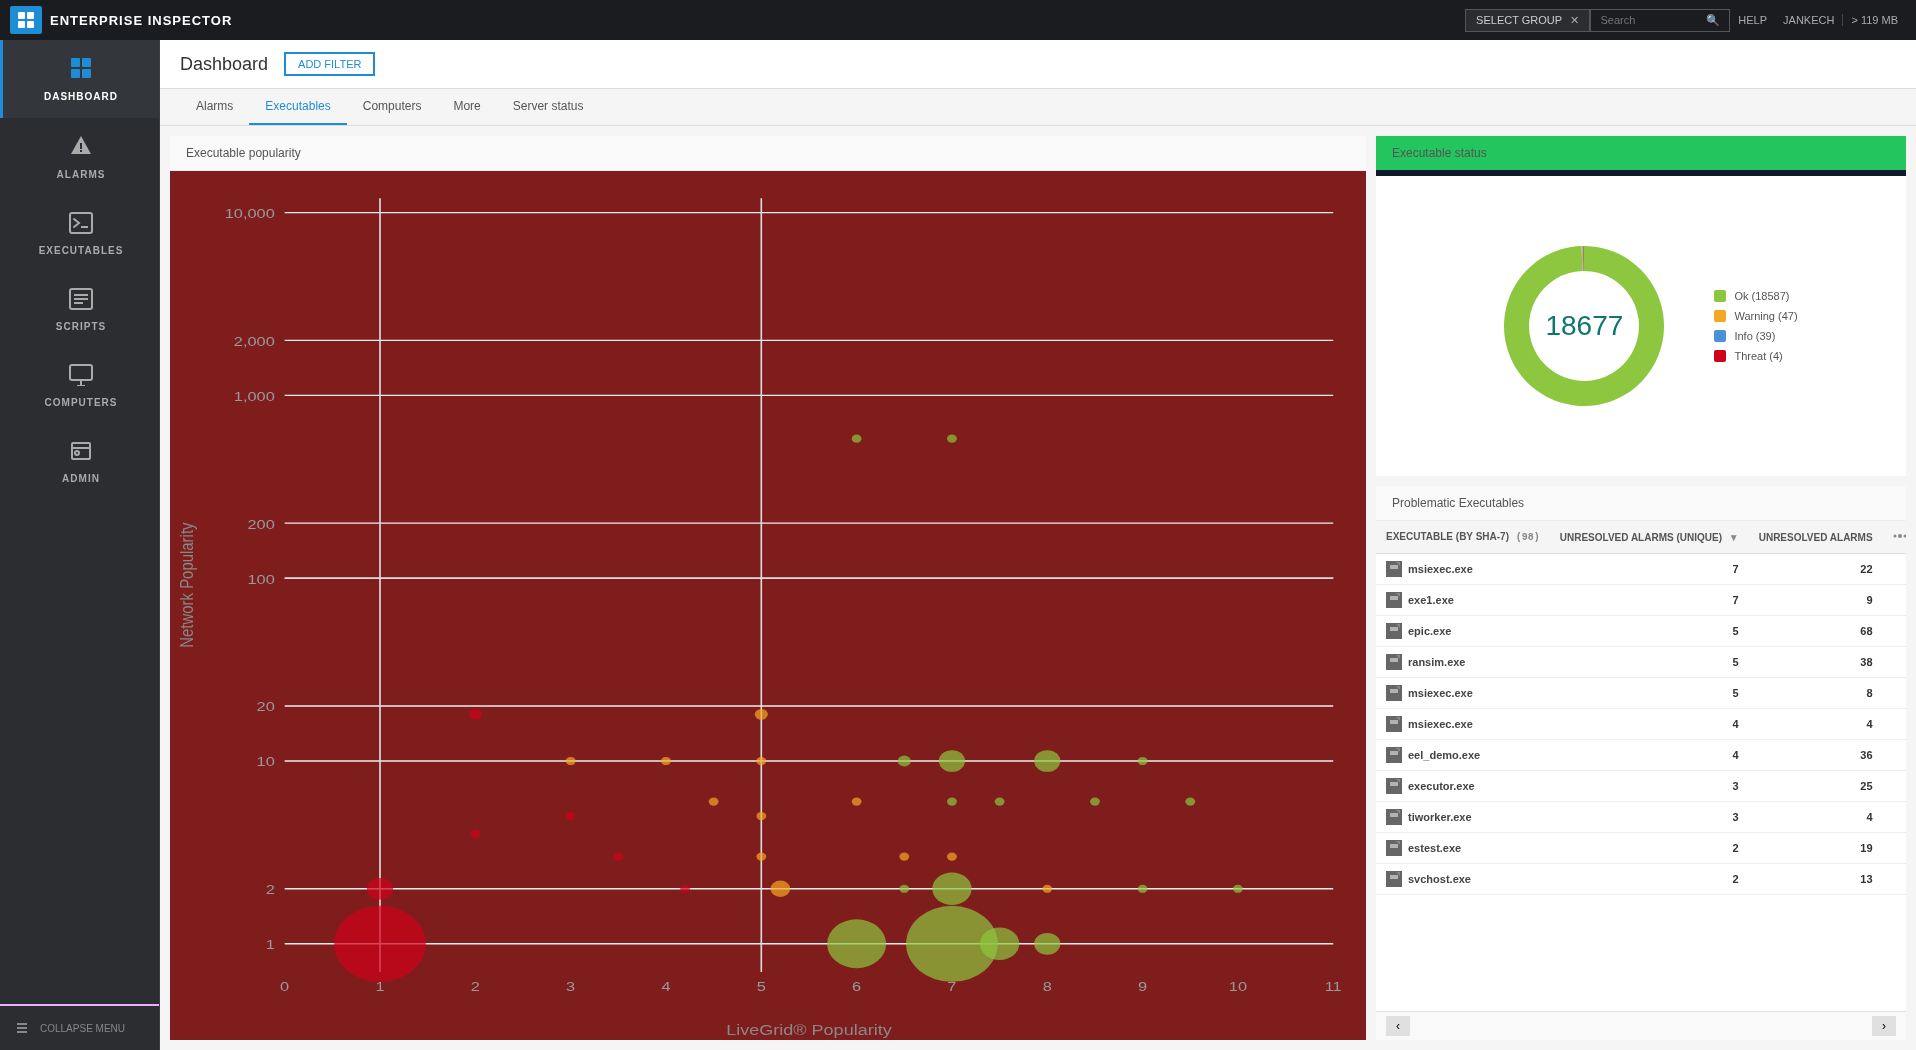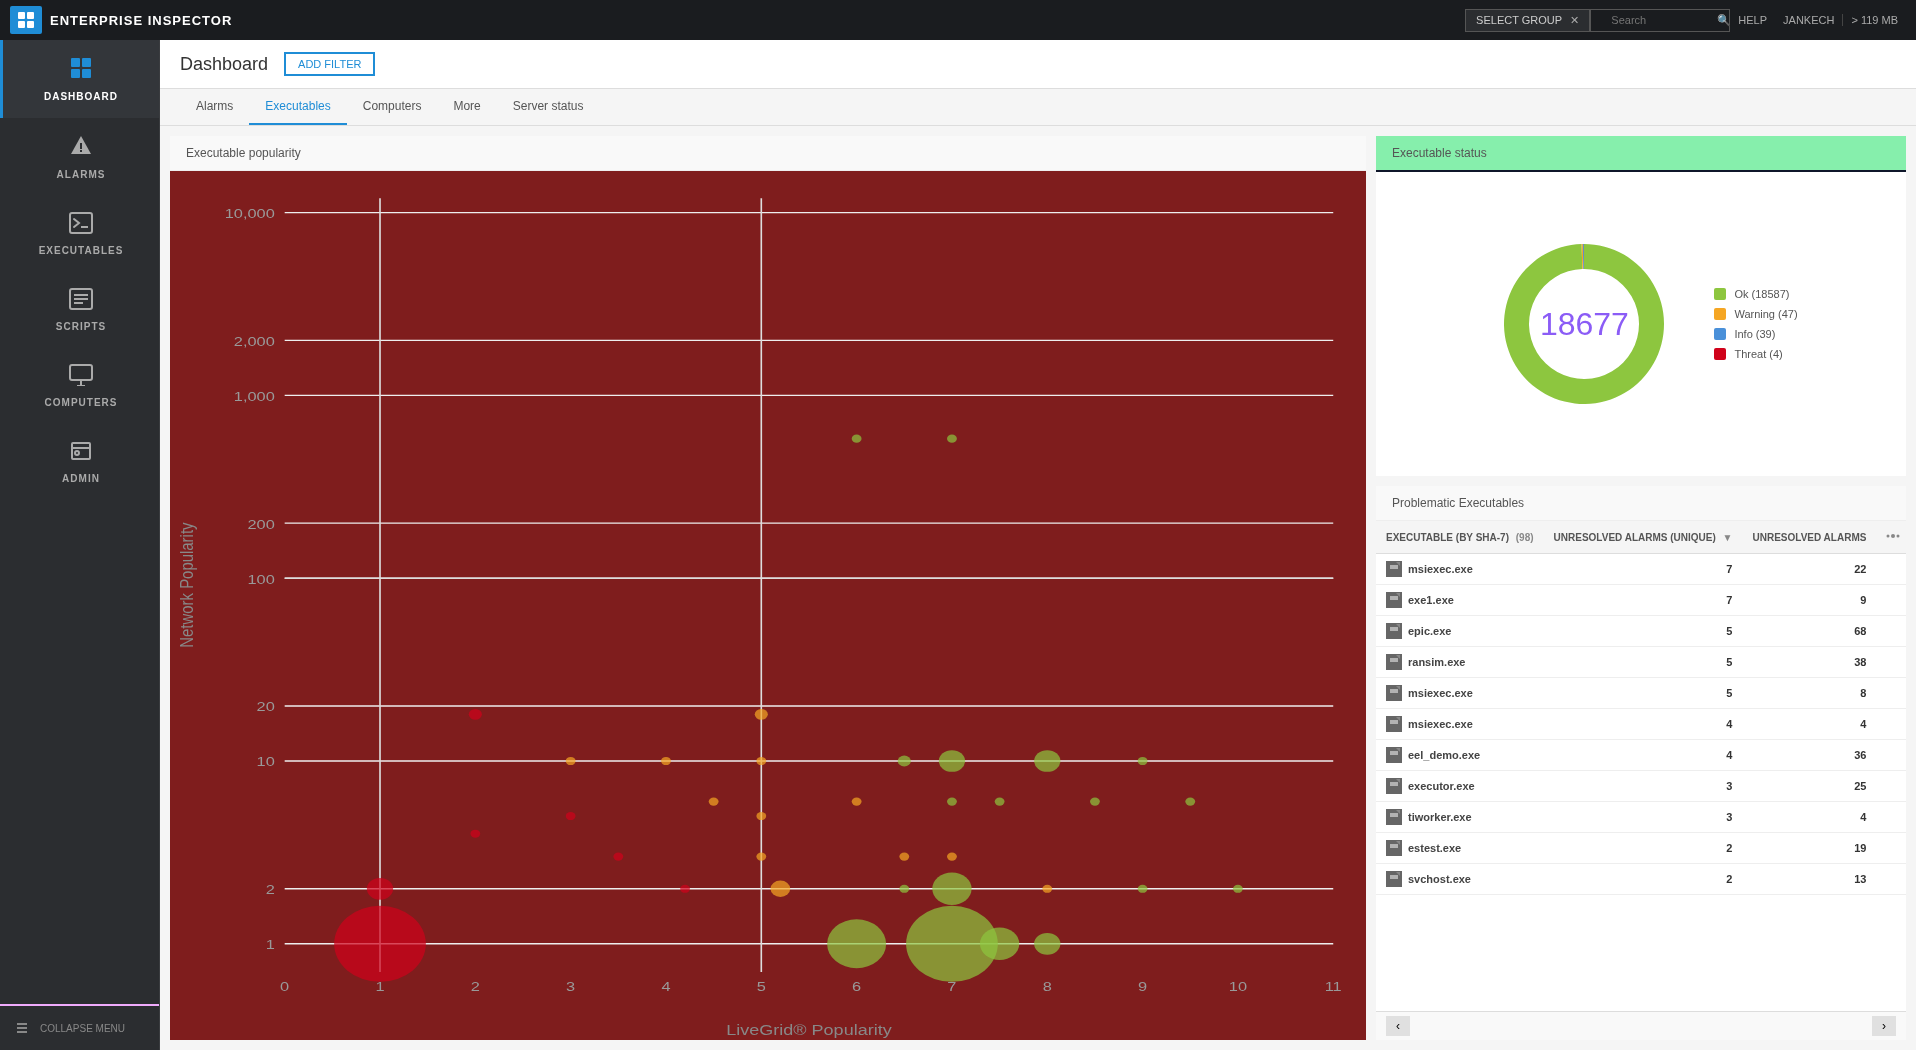--- a/index.html
+++ b/index.html
@@ -4,21 +4,21 @@
   <style>
     * { box-sizing: border-box; margin: 0; padding: 0; }
     body { font-family: 'Segoe UI', Arial, sans-serif; background: #2b2d30; color: #ccc; font-size: 12px; display: flex; flex-direction: column; height: 1050px; width: 1916px; overflow: hidden; }
 
     
     .topbar { background: #1a1c1f; height: 40px; display: flex; align-items: center; padding: 0 10px; flex-shrink: 0; }
     .topbar-logo { display: flex; align-items: center; gap: 8px; color: #fff; font-size: 13px; font-weight: bold; letter-spacing: 1px; }
     .logo-box { background: #1f8dd6; width: 32px; height: 28px; display: flex; align-items: center; justify-content: center; border-radius: 2px; }
     .topbar-spacer { flex: 1; }
     .select-group-btn { background: #2b2d30; border: 1px solid #555; color: #ccc; padding: 4px 10px; font-size: 11px; display: flex; align-items: center; gap: 8px; cursor: pointer; }
-    .search-box { background: #1a1c1f; border: 1px solid #555; color: #ccc; padding: 4px 20px; font-size: 11px; width: 140px; display: flex; align-items: center; gap: 6px; }
+    .search-box { background: #1a1c1f; border: 1px solid #555; color: #ccc; padding: 4px 20px; font-size: 11px; width: 140px; display: flex; align-items: center; gap: 6px; justify-content: center; }
     .search-box input { background: transparent; border: none; color: #ccc; font-size: 11px; outline: none; width: 100px; }
     .topbar-help { color: #aaa; font-size: 11px; cursor: pointer; padding: 0 8px; }
     .topbar-user { color: #aaa; font-size: 11px; cursor: pointer; padding: 0 8px; }
     .topbar-logout { color: #aaa; font-size: 11px; cursor: pointer; padding: 0 8px; border-left: 1px solid #444; }
 
     
     .main-layout { display: flex; flex: 1; overflow: hidden; }
 
     
     .sidebar { background: #2b2d30; width: 160px; flex-shrink: 0; display: flex; flex-direction: column; border-right: 1px solid #3a3c3f; }
@@ -46,26 +46,26 @@
     
     .left-panel { flex: 1; display: flex; flex-direction: column; padding: 0; background: #f5f5f5; overflow: hidden; }
     .chart-panel { background: #7f1d1d; margin: 10px; flex: 1; display: flex; flex-direction: column; overflow: hidden; }
     .chart-title { padding: 10px 16px; font-size: 12px; color: #555; background: #f9f9f9; border-bottom: 1px solid #eee; }
 
     
     .right-panel { width: 540px; flex-shrink: 0; display: flex; flex-direction: column; overflow: hidden; background: #f5f5f5; padding: 10px 10px 10px 0; gap: 10px; }
 
     
     .status-panel { background: #fff; flex-shrink: 0; height: 340px; display: flex; flex-direction: column; }
-    .status-title { padding: 10px 16px; font-size: 12px; color: #555; background: #86efac; border-bottom: 2px solid #0f172a; }
+    .status-title { padding: 10px 16px; font-size: 12px; color: #555; background: #22c55e; border-bottom: 6px solid #0f172a; }
     .status-content { display: flex; align-items: center; justify-content: center; flex: 1; gap: 30px; padding: 20px; }
 
     
     .donut-container { position: relative; width: 200px; height: 200px; }
-    .donut-center-text { position: absolute; top: 50%; left: 50%; transform: translate(-50%, -50%); font-size: 32px; color: #8b5cf6; font-weight: 300; }
+    .donut-center-text { position: absolute; top: 50%; left: 50%; transform: translate(-50%, -50%); font-size: 28px; color: #0f766e; font-weight: 300; }
 
     
     .legend { display: flex; flex-direction: column; gap: 8px; }
     .legend-item { display: flex; align-items: center; gap: 8px; font-size: 11px; color: #555; }
     .legend-dot { width: 12px; height: 12px; border-radius: 2px; flex-shrink: 0; }
 
     
     .prob-panel { background: #fff; flex: 1; display: flex; flex-direction: column; overflow: hidden; }
     .prob-title { padding: 10px 16px; font-size: 12px; color: #555; background: #f9f9f9; border-bottom: 1px solid #eee; }
     .prob-table { flex: 1; overflow-y: auto; }
@@ -325,21 +325,21 @@
         </div>
 
         <div class="prob-panel">
           <div class="prob-title">Problematic Executables</div>
           <div class="prob-table">
             <table>
               <thead>
                 <tr>
                   <th style="cursor:pointer;">
                     <span>EXECUTABLE (BY SHA-7)</span>
-                    <span style="color:#888; font-size:10px; margin-left:4px;">(98)</span>
+                    <span style="color:#888; font-size:10px; margin-left:4px;font-family:Liberation Mono, monospace;">(98)</span>
                   </th>
                   <th style="cursor:pointer; text-align:right;">
                     <span>UNRESOLVED ALARMS (UNIQUE)</span>
                     <span class="sort-arrow">▼</span>
                   </th>
                   <th style="cursor:pointer; text-align:right;">
                     <span>UNRESOLVED ALARMS</span>
                   </th>
                   <th style="width:24px;">
                     <svg width="14" height="14" viewBox="0 0 14 14" fill="#888">

